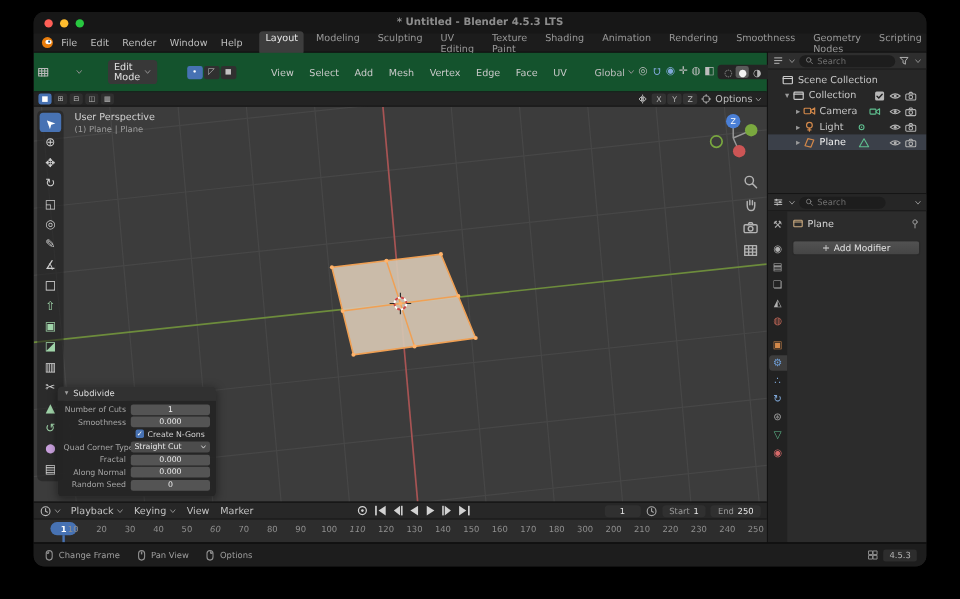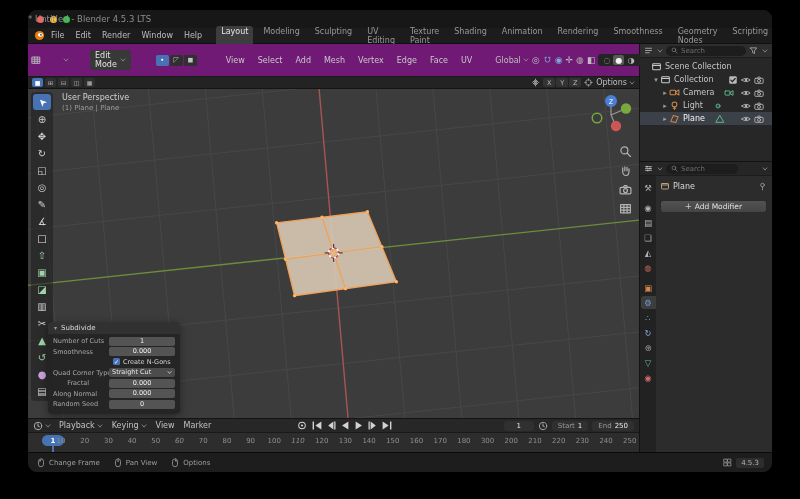--- a/index.html
+++ b/index.html
@@ -8,31 +8,31 @@
   .window{position:absolute;left:28px;top:10px;width:744px;height:462px;
     background:#1e1e1e;border-radius:9px;overflow:hidden;box-shadow:0 10px 30px rgba(0,0,0,.6)}
   .row{display:flex;align-items:center}
   .icon{display:inline-flex;align-items:center;justify-content:center;flex:none}
   .icon svg{width:100%;height:100%;display:block}
   .chev{width:6px;height:6px;color:#909090;margin-left:1px}
   
   .titlebar{position:absolute;left:0;top:0;right:0;height:18px;background:#171717;display:flex;align-items:center}
   .traffic{display:flex;gap:6px;margin-left:9px}
   .traffic span{width:7px;height:7px;border-radius:50%}
-  .wtitle{position:absolute;left:0;right:0;text-align:left;font-size:8.5px;font-weight:normal;color:#8d8d8d}
+  .wtitle{position:absolute;left:0;right:0;text-align:center;font-size:8.5px;font-weight:bold;color:#8d8d8d}
   
   .topbar{position:absolute;left:0;top:18px;right:0;height:16px;background:#1c1c1c;display:flex;align-items:center;padding:0 6px;border-bottom:1px solid #101010}
   .menus{display:flex;gap:11px;margin-left:6px}
   .menu-item{font-size:8px;color:#bdbdbd;cursor:default}
   .tabs{display:flex;gap:5px;margin-left:14px}
   .tab{font-size:8px;color:#989898;padding:1px 5px;border-radius:3px}
   .tab.active{background:#3d3d3d;color:#e6e6e6}
   
   .leftcol{position:absolute;left:0;top:34px;width:612px;height:408px;display:flex;flex-direction:column;border-right:1px solid #131313}
-  .vph{height:14px;background:#701a75;display:flex;align-items:center;gap:21px;padding:16px 3px;border-bottom:1px solid #1a1a1a;flex:none}
+  .vph{height:14px;background:#14532d;display:flex;align-items:center;gap:21px;padding:16px 3px;border-bottom:1px solid #1a1a1a;flex:none}
   .vph .menu-item{font-size:8px;color:#c9c9c9;padding:0 2px}
   .modebtn{display:flex;align-items:center;gap:2px;background:#383838;border-radius:3px;padding:1px 5px;font-size:8px;color:#e2e2e2}
   .selmodes{display:flex;gap:1px;margin:0 4px}
   .selmodes span{width:13px;height:11px;border-radius:2px;background:#303030;color:#c3c3c3;font-size:7px;display:flex;align-items:center;justify-content:center}
   .selmodes span.active{background:#4772b3;color:#fff}
   .vph-right{margin-left:auto;display:flex;align-items:center;gap:3px}
   .hbtn{display:flex;align-items:center;gap:1px;color:#bdbdbd;font-size:8px}
   .shade-group{display:flex;align-items:center;gap:1px;background:#242424;border-radius:3px;padding:1px 3px}
   .shade-group span{width:11px;height:10px;border-radius:2px;display:flex;align-items:center;justify-content:center;font-size:8px;color:#b9b9b9}
   .shade-group span.active{background:#5a5a5a;color:#f2f2f2}
@@ -49,21 +49,21 @@
   .ovtext .l1{font-size:8px;color:#d2d2d2}
   .ovtext .l2{font-size:7px;color:#9d9d9d;margin-top:2px}
   .gizmo{position:absolute;right:4px;top:4px}
   .sidebtns{position:absolute;right:7px;top:56px;display:flex;flex-direction:column;gap:6px}
   .sidebtns .icon{width:13px;height:13px;color:#b2b2b2}
   
   .oppanel{position:absolute;left:20px;bottom:4px;width:132px;border-radius:4px;overflow:hidden;font-size:6.5px;box-shadow:0 2px 8px rgba(0,0,0,.4)}
   .ophead{background:#313131;color:#dcdcdc;padding:2px 6px;display:flex;gap:4px;align-items:center;font-size:7px}
   .opbody{background:rgba(36,36,36,.96);padding:3px 5px 4px}
   .oprow{display:flex;align-items:center;height:9px;margin-bottom:1.5px}
-  .oplabel{width:56px;text-align:right;color:#a6a6a6;padding-right:20px;white-space:nowrap}
+  .oplabel{width:56px;text-align:right;color:#a6a6a6;padding-right:4px;white-space:nowrap}
   .opfield{flex:1;background:#545454;border-radius:2px;color:#efefef;text-align:center;height:9px;line-height:9px}
   .opdrop{flex:1;background:#4c4c4c;border-radius:2px;color:#e8e8e8;height:9px;line-height:9px;padding:0 3px;display:flex;align-items:center;justify-content:space-between}
   .opcheck{display:flex;align-items:flex-start;gap:3px;margin-left:60px;color:#d2d2d2}
   .cbox{width:7px;height:7px;border-radius:1.5px;background:#4772b3;color:#fff;font-size:6px;display:flex;align-items:center;justify-content:center}
   
   .tlhead{height:14px;background:#272727;border-top:1px solid #141414;display:flex;align-items:center;gap:8px;padding:0 5px;flex:none;position:relative}
   .tlhead .menu-item{font-size:8px;color:#c3c3c3;display:flex;align-items:center;gap:1px}
   .transport{position:absolute;left:268px;top:1px;display:flex;align-items:center;gap:3px}
   .tbtn{width:12px;height:11px;color:#d2d2d2}
   .tl-right{margin-left:auto;display:flex;align-items:center;gap:4px}

